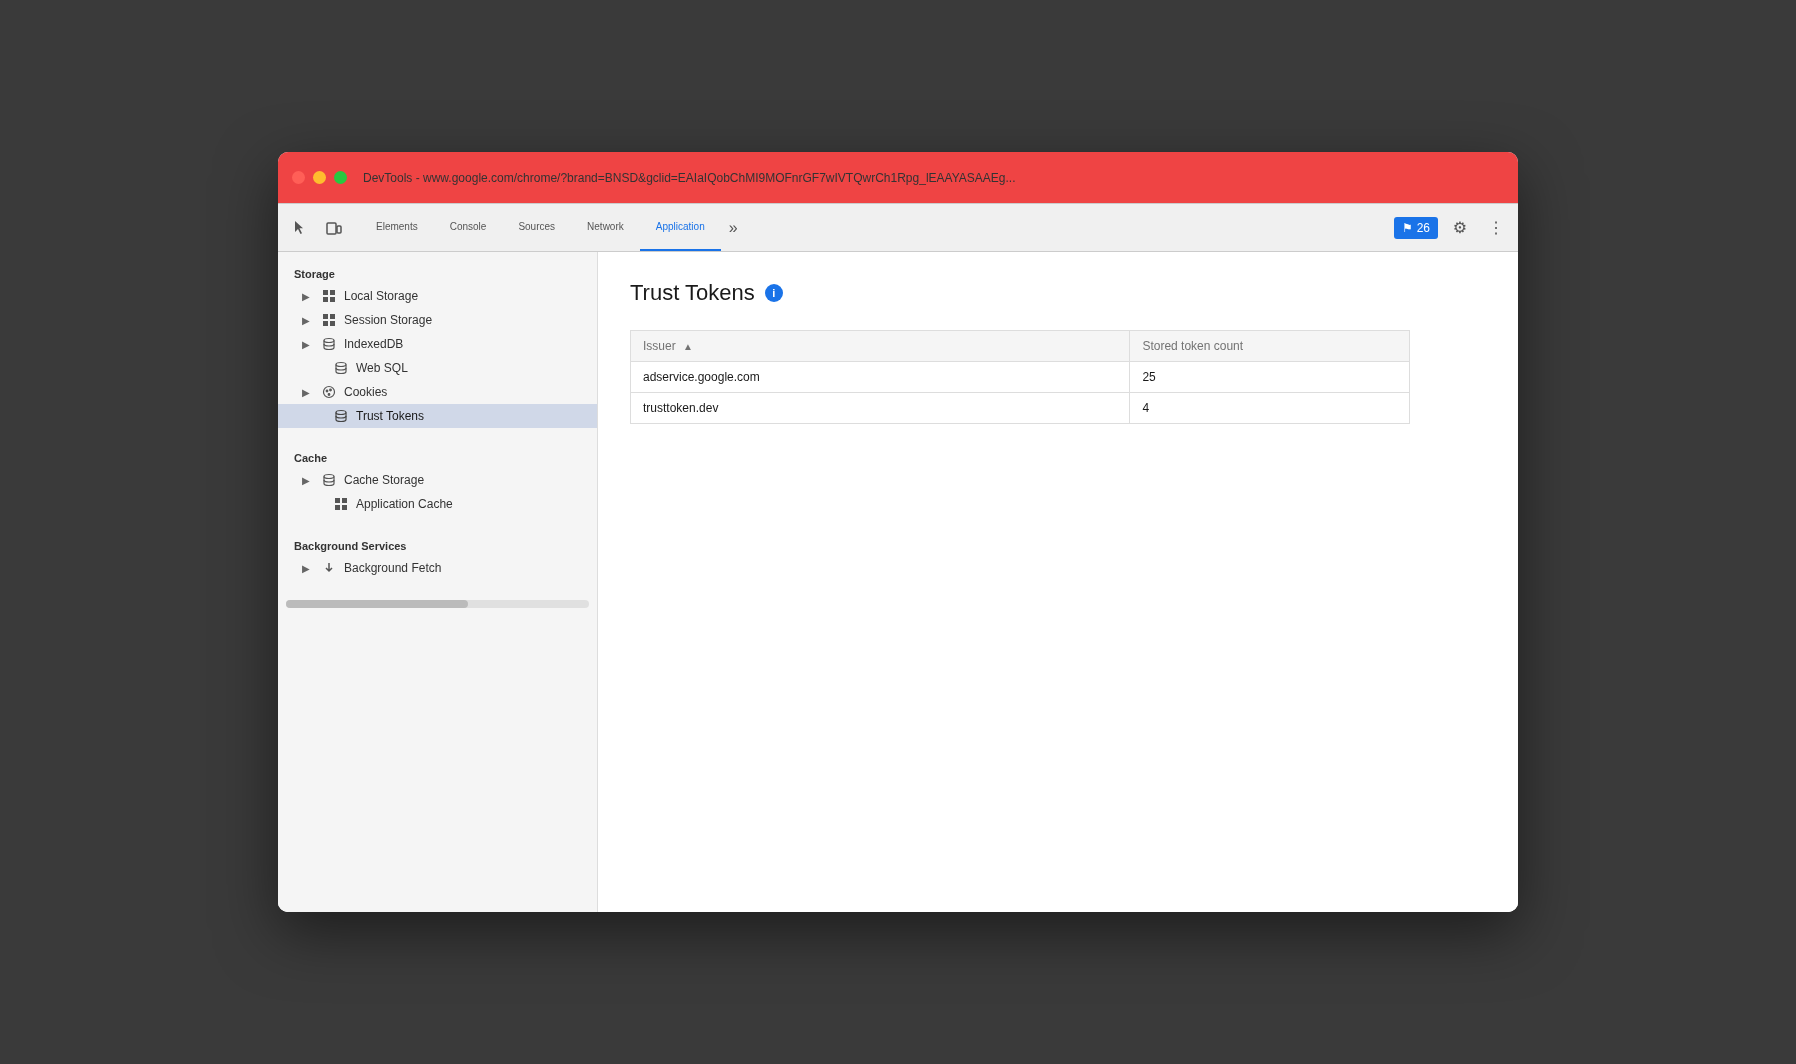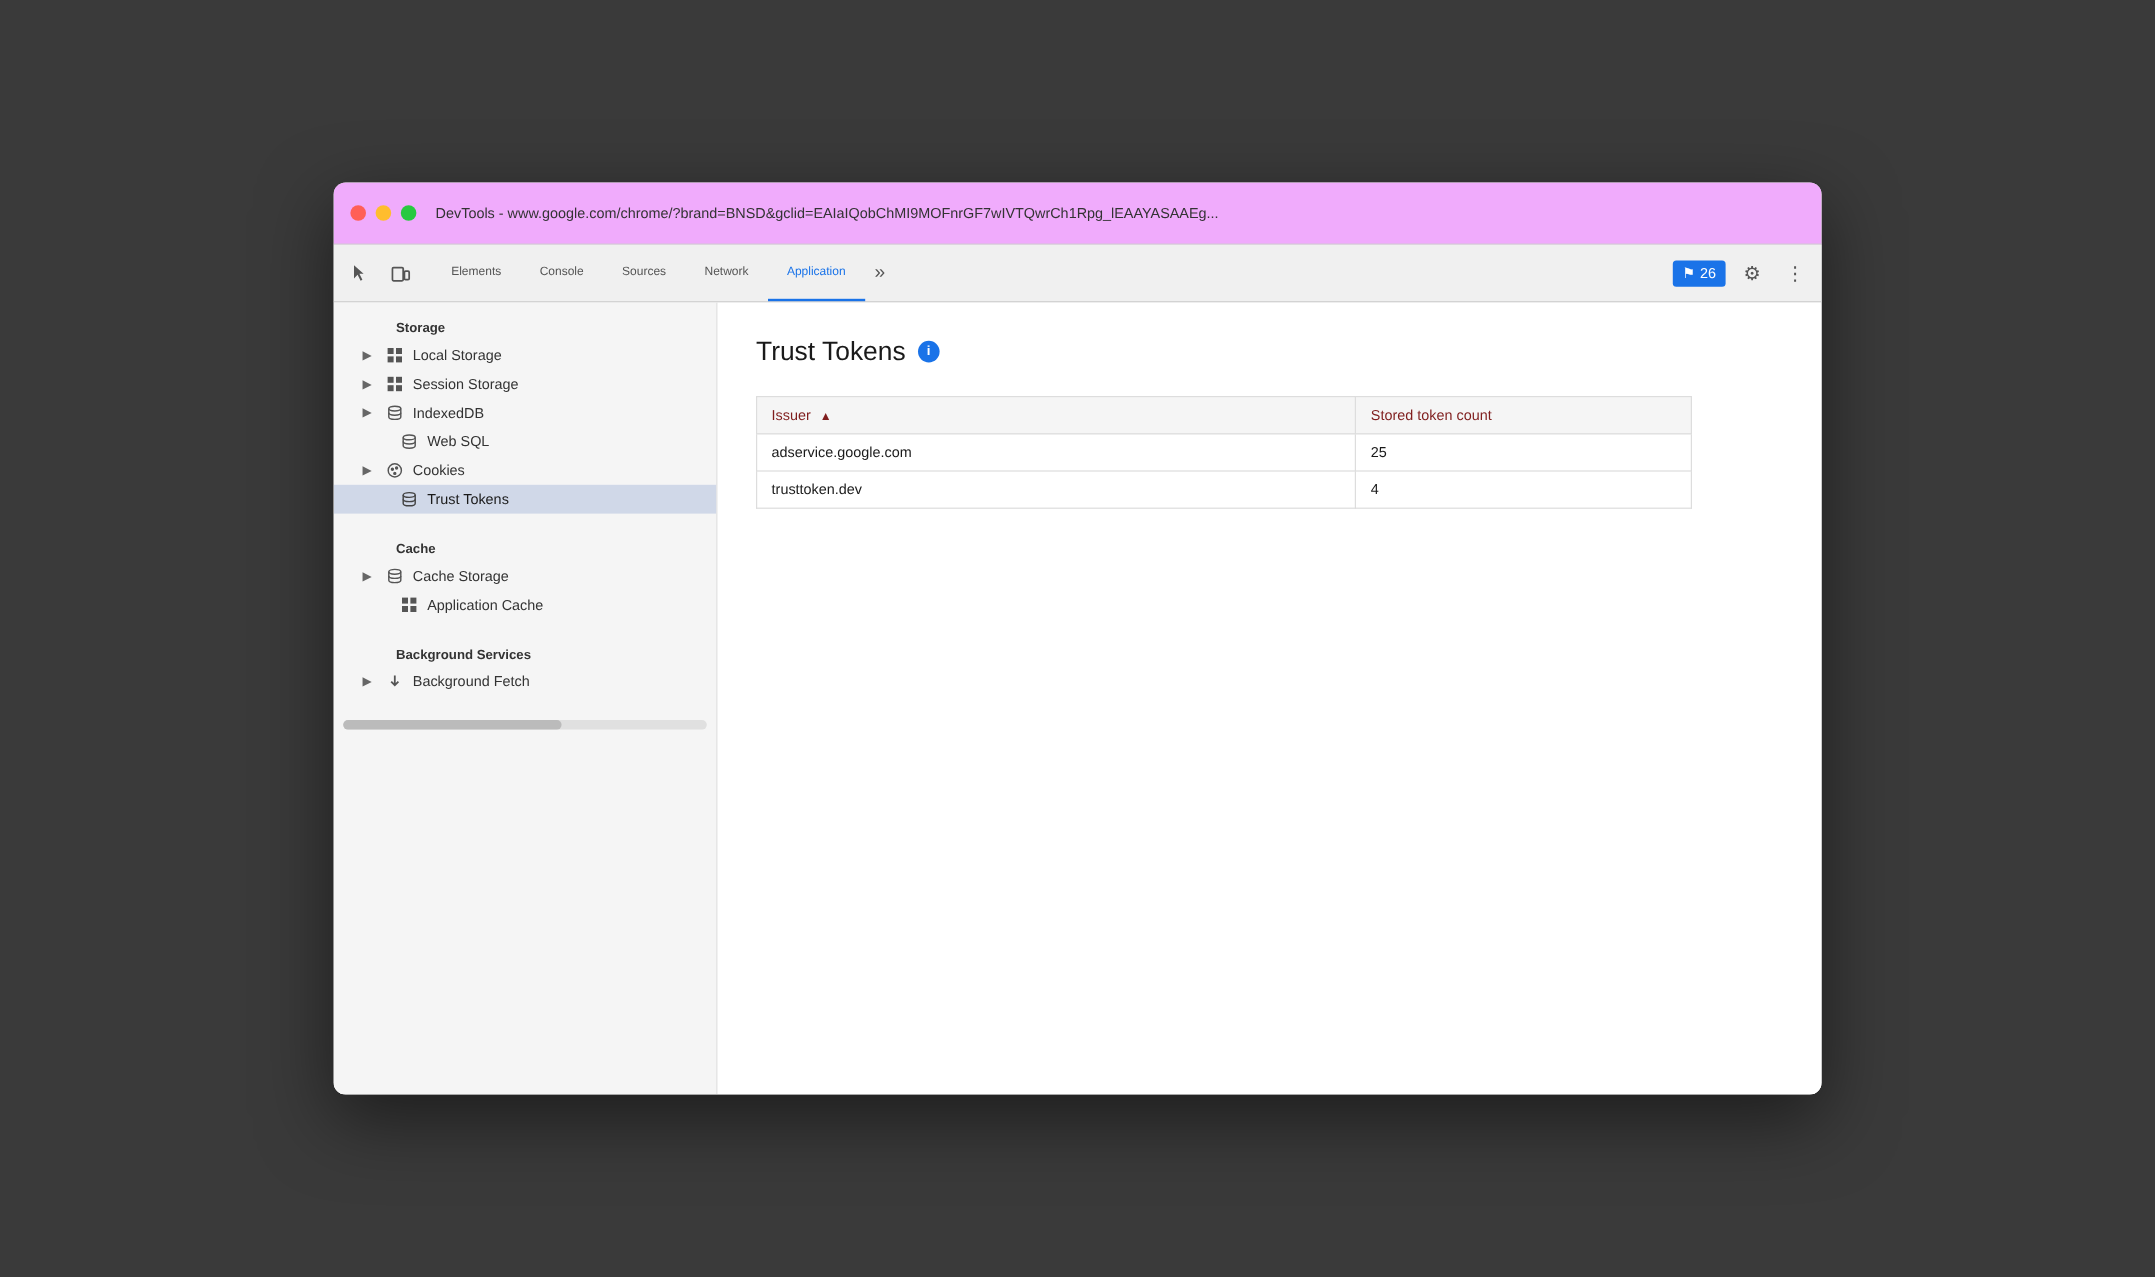--- a/index.html
+++ b/index.html
@@ -16,21 +16,21 @@
       height: 760px;
       background: #f5f5f5;
       border-radius: 10px;
       overflow: hidden;
       box-shadow: 0 20px 60px rgba(0,0,0,0.5);
       display: flex;
       flex-direction: column;
     }
     
     .title-bar {
-      background: #f0abfc;
+      background: #ef4444;
       height: 52px;
       display: flex;
       align-items: center;
       padding: 0 14px;
       border-bottom: 1px solid #ccc;
       flex-shrink: 0;
     }
     .traffic-lights {
       display: flex;
       gap: 8px;
@@ -160,21 +160,20 @@
       overflow-y: auto;
       flex-shrink: 0;
       padding: 8px 0;
     }
     .sidebar-section-label {
       font-size: 11px;
       font-weight: 600;
       color: #333;
       padding: 8px 16px 4px 16px;
       text-transform: none;
-      margin-left: 36px;
     }
     .sidebar-item {
       display: flex;
       align-items: center;
       padding: 5px 16px 5px 12px;
       font-size: 12px;
       color: #333;
       cursor: pointer;
       gap: 6px;
     }
@@ -249,21 +248,21 @@
       border: 1px solid #ddd;
       border-collapse: collapse;
       font-size: 12px;
     }
     .trust-tokens-table th {
       background: #f5f5f5;
       border: 1px solid #ddd;
       padding: 8px 12px;
       text-align: left;
       font-weight: 500;
-      color: #7f1d1d;
+      color: #737373;
     }
     .trust-tokens-table th.sortable {
       cursor: pointer;
     }
     .sort-arrow {
       margin-left: 4px;
       font-size: 10px;
     }
     .trust-tokens-table td {
       border: 1px solid #ddd;

